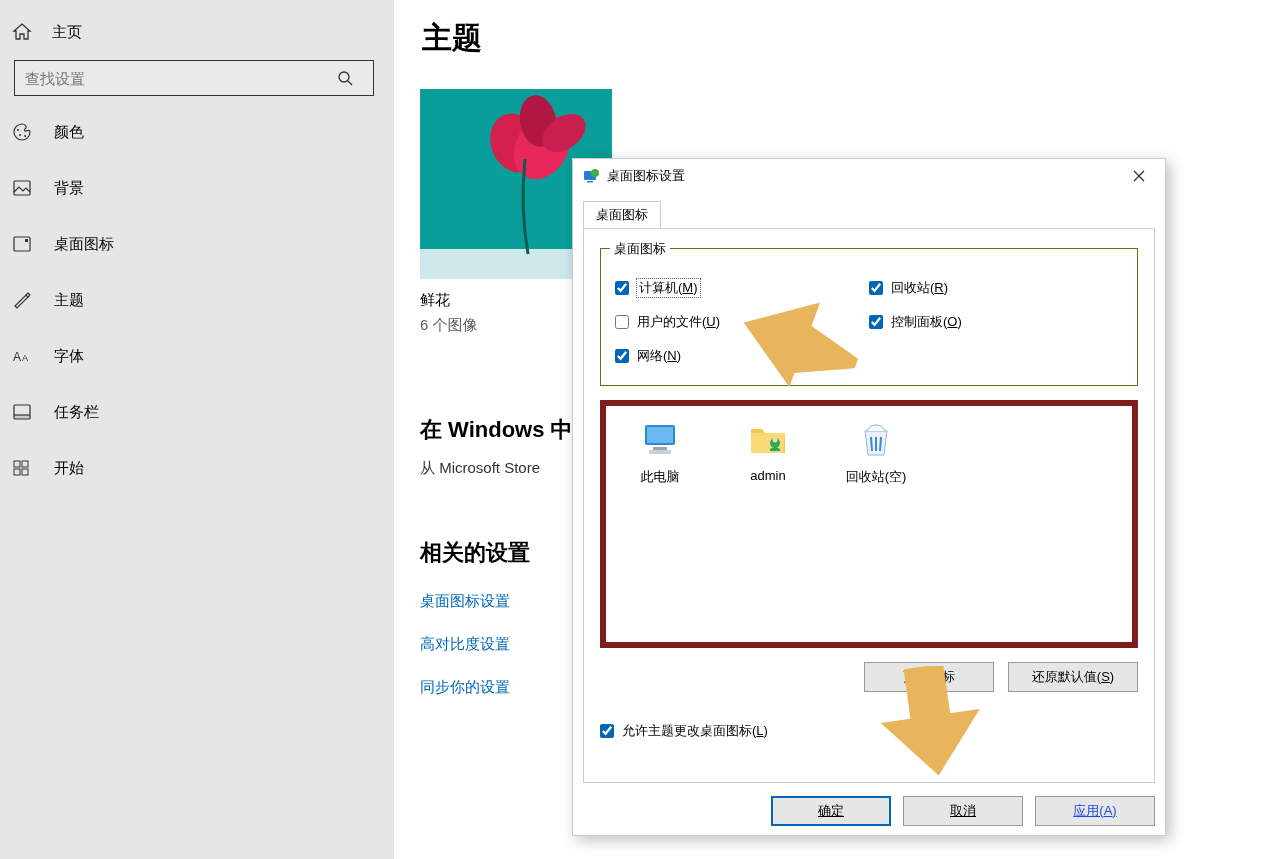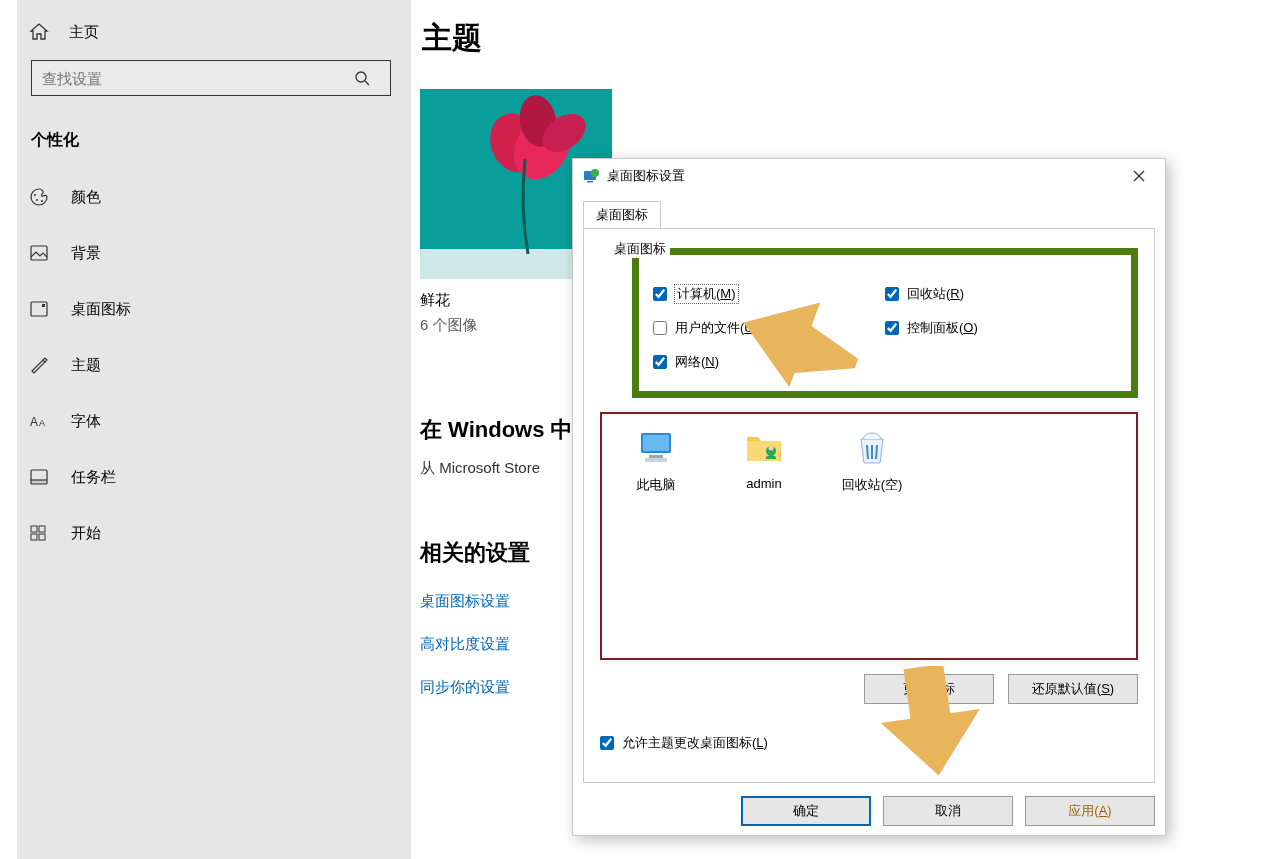--- a/index.html
+++ b/index.html
@@ -1,19 +1,19 @@
 <!DOCTYPE html>
 <html><head>
 <meta charset="utf-8">
 <style>
   * { box-sizing: border-box; margin: 0; padding: 0; font-family: "Segoe UI", "Microsoft YaHei", sans-serif; }
   body { width: 1288px; height: 859px; background: #fff; position: relative; overflow: hidden; font-size: 15px; color: #000; }
 
   
-  .sidebar { position: absolute; left: 17px; top: 0; width: 394px; height: 859px; background: #e6e6e6; }
+  .sidebar { position: absolute; left: 0; top: 0; width: 394px; height: 859px; background: #e6e6e6; }
   .home-row { display: flex; align-items: center; gap: 20px; padding: 22px 12px 14px 12px; }
   .icon { width: 20px; height: 20px; display: inline-flex; align-items: center; justify-content: center; }
   .home-row .lbl { font-size: 15px; }
 
   .search-wrap { padding: 4px 14px 8px 14px; }
   .search-box { width: 360px; height: 36px; border: 1px solid #333; background: #eaeaea; display: flex; align-items: center; }
   .search-box input { flex: 1; border: none; background: transparent; padding: 0 10px; font-size: 15px; color: #15803d; outline: none; }
   .search-box .si { width: 36px; text-align: center; color: #333; }
 
   .section-title { padding: 26px 14px 18px 14px; font-weight: 600; font-size: 16px; }
@@ -40,42 +40,42 @@
   .dialog { position: absolute; left: 572px; top: 158px; width: 594px; height: 678px; background: #fff; border: 1px solid #ccc; box-shadow: 4px 4px 14px rgba(0,0,0,0.25); }
   .titlebar { height: 33px; display: flex; align-items: center; justify-content: space-between; padding: 0 4px 0 10px; font-size: 13px; }
   .titlebar-left { display:flex; align-items:center; gap:8px; }
   .close-btn { width: 44px; height: 30px; display:flex; align-items:center; justify-content:center; color:#333; cursor: pointer; font-size: 13px; }
 
   .tab-area { position: relative; margin: 8px 10px 0 10px; height: 28px; border-bottom: none; }
   .tab { position: absolute; top: 1px; left: 0; height: 27px; padding: 4px 12px; background: #fff; border: 1px solid #ccc; border-bottom: 1px solid #fff; font-size: 13px; z-index: 2; }
 
   .tab-body { border: 1px solid #ccc; margin: 0 10px 10px 10px; padding: 0 16px 14px 16px; height: 555px; position: relative; }
   .group-title { position: relative; top: 10px; left: 10px; background: #fff; padding: 0 4px; font-size: 13px; display:inline-block; z-index:3; }
-  .group-box { border: 7px solid #4d7c0f; padding: 22px 14px 12px 14px; margin-left: 32px; }
+  .group-box { border: 1px solid #4d7c0f; padding: 22px 14px 12px 14px; }
 
   .chk-row { display: flex; }
   .chk-col { width: 50%; }
   .chk { display: flex; align-items: center; gap: 8px; padding: 8px 0; font-size: 13px; }
   .chk input { width: 14px; height: 14px; accent-color:#0067b8; }
   .chk .lbl .shortcut { text-decoration: underline; }
   .chk.focused .lbl { outline: 1px dotted #666; outline-offset: 0; padding: 0 2px; }
 
-  .icon-grid { border: 2px solid #7f1d1d; margin-top: 14px; height: 248px; padding: 12px 10px; display: flex; gap: 20px; }
+  .icon-grid { border: 6px solid #7f1d1d; margin-top: 14px; height: 248px; padding: 12px 10px; display: flex; gap: 20px; }
   .icon-cell { width: 88px; text-align: center; font-size: 13px; }
   .icon-box { width: 48px; height: 40px; margin: 2px auto 8px auto; display:flex; align-items:center; justify-content:center; }
 
   .btn-row { display: flex; justify-content: flex-end; gap: 14px; margin-top: 14px; }
   .dlg-btn { width: 130px; height: 30px; border: 1px solid #999; background: #e6e6e6; font-size: 13px; cursor: pointer; }
 
   .allow-row { margin-top: 22px; }
 
   .ok-row { position: absolute; left: 0; right: 0; bottom: 0; height: 48px; display:flex; align-items:center; justify-content:flex-end; gap:12px; padding: 0 10px; border-top: none; background:#fff; }
-  .ok-row .dlg-btn { width: 130px; }
+  .ok-row .dlg-btn { width: 120px; text-decoration: underline; }
   .ok-row .primary { border: 2px solid #0067b8; background:#e6e6e6; }
-  .ok-row .disabled { color:#a16207; }
+  .ok-row .disabled { color:#1d4ed8; }
 
   
   .arrow { position: absolute; width: 0; height: 0; pointer-events:none; }
   .arrow1 { left: 740px; top: 298px; }
   .arrow2 { left: 876px; top: 666px; }
 
   svg { display:block; }
 </style>
 </head>
 <body>
@@ -95,21 +95,20 @@
       <input type="text" placeholder="查找设置" style="">
       <span class="si">
         <svg width="16" height="16" viewBox="0 0 16 16">
             <circle cx="7" cy="7" r="5" fill="none" stroke="#333" stroke-width="1.3"></circle>
             <line x1="11" y1="11" x2="15" y2="15" stroke="#333" stroke-width="1.3"></line>
           </svg>
       </span>
     </div>
   </div>
 
-  <div class="section-title">个性化</div>
 
   <div class="nav-item">
     <span class="icon">
         <svg width="20" height="20" viewBox="0 0 20 20">
           <path d="M10 2 A8 8 0 1 0 18 10 C18 8 16 8 14 9 C12 10 12 7 14 6 C15 5 13 2 10 2 Z" fill="none" stroke="#333" stroke-width="1.2"></path>
           <circle cx="6" cy="8" r="1" fill="#333"></circle>
           <circle cx="8" cy="13" r="1" fill="#333"></circle>
           <circle cx="13" cy="14" r="1" fill="#333"></circle>
         </svg>
       </span>

